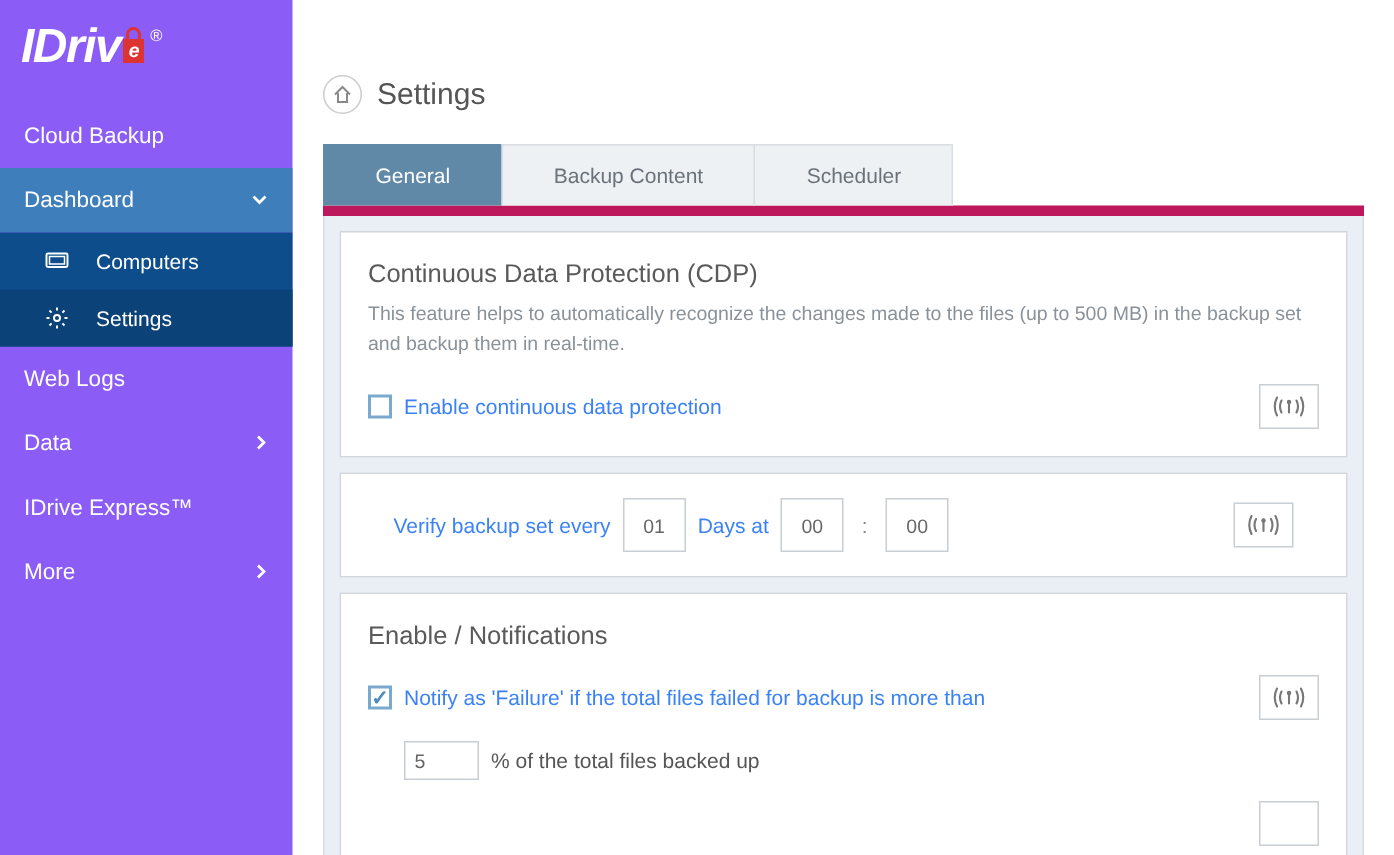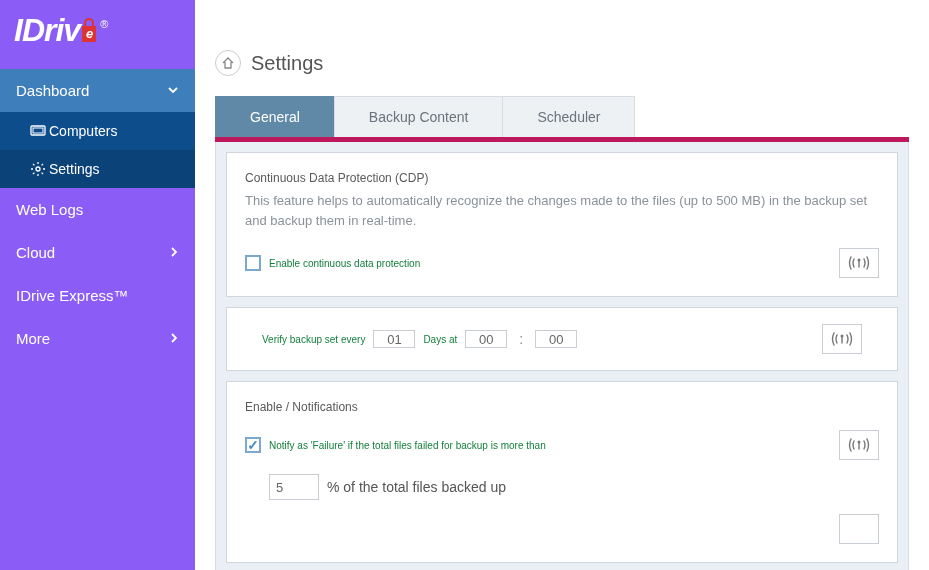--- a/index.html
+++ b/index.html
@@ -8,48 +8,48 @@
     .sidebar { width: 195px; background: #8b5cf6; flex-shrink: 0; display: flex; flex-direction: column; }
     .logo-area { padding: 12px 10px 20px 14px; }
     .logo { color: #fff; font-size: 32px; font-weight: bold; font-style: italic; letter-spacing: -1px; }
     .logo .lock-e { color: #fff; display: inline-block; position: relative; }
     .lock-icon { display: inline-block; width: 22px; height: 26px; vertical-align: -3px; margin: 0 -2px; }
     .tm { color: #fff; font-size: 11px; font-style: normal; font-weight: normal; vertical-align: top; margin-left: 2px; position: relative; top: 6px; }
     
     .nav-item { color: #fff; font-size: 15px; padding: 13px 16px; cursor: pointer; display: flex; align-items: center; justify-content: space-between; }
     .nav-item.expanded { background: #3d7ebb; }
     .nav-sub { background: #0d4d8c; }
-    .nav-sub .nav-subitem { color: #fff; font-size: 14px; padding: 11px 16px 11px 30px; cursor: pointer; display: flex; align-items: center; gap: 3px; }
+    .nav-sub .nav-subitem { color: #fff; font-size: 14px; padding: 11px 16px 11px 30px; cursor: pointer; display: flex; align-items: center; gap: 18px; }
     .nav-sub .nav-subitem:hover, .nav-sub .nav-subitem.active { background: #0b4277; }
     .chevron { font-size: 14px; }
     .sub-icon { width: 16px; height: 16px; flex-shrink: 0; }
     
     .main { flex: 1; background: #fff; overflow-y: auto; }
     .main-inner { padding: 50px 20px 0 20px; }
     
     .page-head { display: flex; align-items: center; gap: 10px; margin-bottom: 20px; }
     .home-circle { width: 26px; height: 26px; border: 1px solid #ccc; border-radius: 50%; display: flex; align-items: center; justify-content: center; }
     .page-title { font-size: 20px; color: #555; font-weight: normal; }
     
-    .tabs { display: flex; border-bottom: 5px solid #be185d; text-align: right; }
+    .tabs { display: flex; border-bottom: 7px solid #be185d; text-align: right; }
     .tab { padding: 12px 34px; background: #eef1f4; color: #6a737b; border: 1px solid #d7dde2; border-bottom: none; cursor: pointer; font-size: 14px; margin-right: -1px; }
     .tab.active { background: #6089a8; color: #fff; border-color: #6089a8; }
     
     .content { background: #e9eff4; padding: 10px; border: 1px solid #d7dde2; border-top: none; }
     .panel { background: #fff; border: 1px solid #d0d6dc; padding: 18px 18px; margin-bottom: 10px; position: relative; }
-    .panel h3 { font-size: 12px; color: #5a5a5a; font-weight: normal; margin-bottom: 6px; }
+    .panel h3 { font-size: 17px; color: #5a5a5a; font-weight: normal; margin-bottom: 6px; }
     .panel .desc { font-size: 13px; color: #8a9299; line-height: 1.5; margin-bottom: 18px; }
     
     .row { display: flex; align-items: center; gap: 8px; margin-bottom: 14px; position: relative; min-height: 30px; }
     .row:last-child { margin-bottom: 0; }
     .checkbox { width: 16px; height: 16px; border: 2px solid #7aa9cf; cursor: pointer; display: inline-flex; align-items: center; justify-content: center; flex-shrink: 0; }
     .checkbox.checked::after { content: "✓"; color: #4a8bc1; font-size: 14px; font-weight: bold; line-height: 1; }
-    .row label { color: #15803d; font-size: 10px; }
+    .row label { color: #3b82f6; font-size: 14px; }
     
-    input.num { width: 42px; height: 18px; border: 1px solid #c8ced4; text-align: center; font-size: 13px; color: #666; padding: 2px; }
+    input.num { width: 42px; height: 36px; border: 1px solid #c8ced4; text-align: center; font-size: 13px; color: #666; padding: 2px; }
     input.num2 { width: 50px; height: 26px; border: 1px solid #c8ced4; text-align: center; font-size: 13px; color: #666; padding: 2px;}
     
     .broadcast-btn { width: 40px; height: 30px; border: 1px solid #c8ced4; background: #fff; cursor: pointer; display: flex; align-items: center; justify-content: center; margin-left: auto; }
     .broadcast-btn svg { width: 22px; height: 18px; }
     
     .panel.slim { padding: 16px 35px; }
     .indent-row { margin-left: 24px; display: flex; align-items: center; gap: 8px; }
     .colon { margin: 0 4px; color: #888; }
   </style>
 </head>
@@ -58,20 +58,23 @@
 <div class="sidebar">
   <div class="logo-area">
     <span class="logo">
       <span>IDriv</span><span class="lock-e"><svg class="lock-icon" viewBox="0 0 22 26">
             <path fill="#d33" d="M6 8 V5 a5 5 0 0 1 10 0 V8 h2 v16 H4 V8 Z M8 8 h6 V5 a3 3 0 0 0 -6 0 Z"></path>
             <text x="11" y="20" font-size="13" text-anchor="middle" fill="#fff" font-weight="bold" font-style="italic">e</text>
           </svg></span><span class="tm">®</span>
     </span>
   </div>
 
+  <div class="nav-item">
+    <span>Cloud Backup</span>
+  </div>
   <div class="nav-item expanded">
     <span>Dashboard</span>
     <span class="chevron"><svg width="12" height="12" viewBox="0 0 12 12">
           <path d="M2 4 L6 8 L10 4" stroke="#fff" stroke-width="1.8" fill="none"></path>
         </svg></span>
   </div>
   <div class="nav-sub">
     <div class="nav-subitem">
       <svg class="sub-icon" viewBox="0 0 16 16">
           <rect x="1" y="3" width="14" height="9" rx="1" stroke="#fff" stroke-width="1.3" fill="none"></rect>
@@ -84,21 +87,21 @@
           <circle cx="8" cy="8" r="2" stroke="#fff" stroke-width="1.3" fill="none"></circle>
           <path d="M8 1v2M8 13v2M1 8h2M13 8h2M3 3l1.4 1.4M11.6 11.6L13 13M3 13l1.4-1.4M11.6 4.4L13 3" stroke="#fff" stroke-width="1.3"></path>
         </svg>
       <span>Settings</span>
     </div>
   </div>
   <div class="nav-item">
     <span>Web Logs</span>
   </div>
   <div class="nav-item">
-    <span>Cloud</span>
+    <span>Data</span>
     <span class="chevron"><svg width="10" height="12" viewBox="0 0 10 12">
           <path d="M3 2 L7 6 L3 10" stroke="#fff" stroke-width="1.8" fill="none"></path>
         </svg></span>
   </div>
   <div class="nav-item">
     <span>IDrive Express™</span>
   </div>
   <div class="nav-item">
     <span>More</span>
     <span class="chevron"><svg width="10" height="12" viewBox="0 0 10 12">

